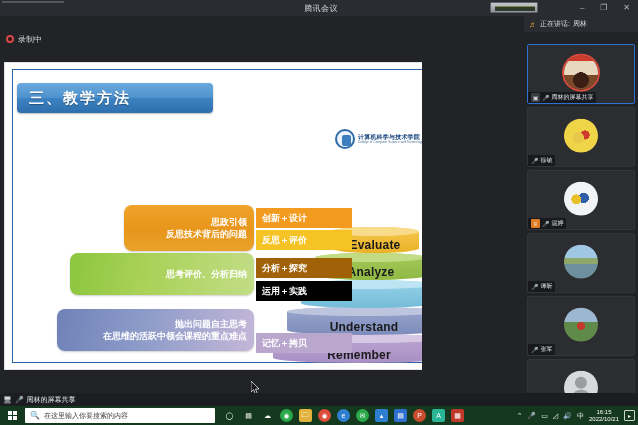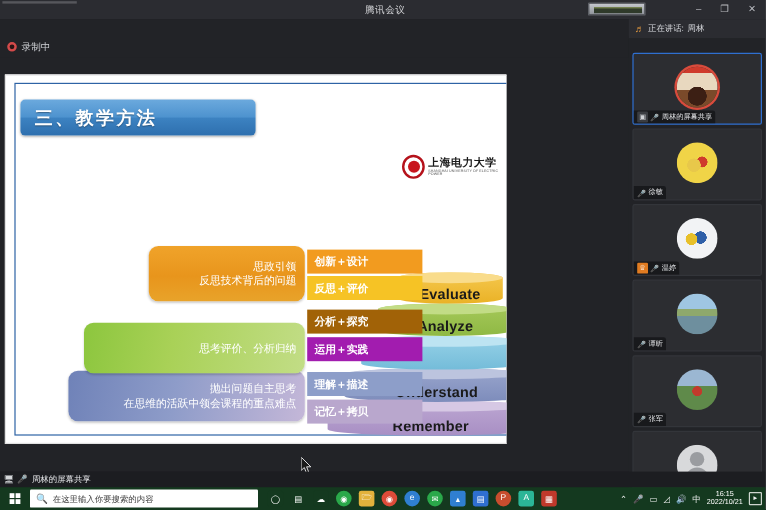--- a/index.html
+++ b/index.html
@@ -126,44 +126,44 @@
   
   .pyramid { position: absolute; left: 110px; top: 142px; width: 310px; height: 175px; }
 
   
   .note {
     position: absolute; border-radius: 8px;
     display: flex; flex-direction: column; align-items: flex-end;
     justify-content: center; padding-right: 7px;
     box-shadow: 0 1px 2px rgba(0,0,0,.2);
   }
-  .note span { font-size: 9px; color: #ffffff; font-weight: normal; line-height: 1.35; white-space: nowrap; }
+  .note span { font-size: 9px; color: #ffffff; font-weight: bold; line-height: 1.35; white-space: nowrap; }
   .note-orange {
     left: 9px; top: 0px; width: 130px; height: 46px;
     background: linear-gradient(180deg,#f0a32a,#e8951c 55%,#e8a32a);
   }
   .note-green {
-    left: -45px; top: 64px; width: 184px; height: 42px;
+    left: -45px; top: 48px; width: 184px; height: 42px;
     background: linear-gradient(100deg,#8cc63e 0%,#a9d157 40%,#c2dd86 100%);
   }
   .note-blue {
     left: -58px; top: 104px; width: 197px; height: 42px;
     background: linear-gradient(100deg,#6f82b8 0%,#8e9cc9 45%,#c4b7d8 100%);
   }
 
   
   .tag {
     position: absolute; display: flex; align-items: center;
     padding-left: 6px; font-size: 9px; font-weight: bold; color: #ffffff;
     white-space: nowrap;
   }
   .tag-1 { left: 141px; top: 3px;   width: 96px; height: 20px; background: #f29b1f; }
   .tag-2 { left: 141px; top: 25px;  width: 96px; height: 20px; background: #f6c325; }
   .tag-3 { left: 141px; top: 53px;  width: 96px; height: 20px; background: #a16207; }
-  .tag-4 { left: 141px; top: 76px;  width: 96px; height: 20px; background: #a21caf; }
+  .tag-4 { left: 141px; top: 76px;  width: 96px; height: 20px; background: #000000; }
   .tag-5 { left: 141px; top: 105px; width: 96px; height: 20px; background: #8d9ec9; }
   .tag-6 { left: 141px; top: 128px; width: 96px; height: 20px; background: #b9a7cd; }
 
   
   .layer { position: absolute; border-radius: 50% / 18%; }
   .layer .cap {
     position: absolute; left: 0; right: 0; top: 0; height: 9px;
     border-radius: 50%;
   }
   .layer .lbl {
@@ -353,27 +353,20 @@
     <div class="slide-wrap">
       <div class="slide">
         <div class="slide-inner-frame"></div>
 
         <div class="slide-title">
           <span>三、教学方法</span>
         </div>
 
         <div class="logos">
           <div class="logo-grp">
-            <div class="logo-mark-red"></div>
-            <div class="logo-txt">
-              <div class="logo-cn-red">上海电力大学</div>
-              <div class="logo-en-red">SHANGHAI UNIVERSITY OF ELECTRIC POWER</div>
-            </div>
-          </div>
-          <div class="logo-grp">
             <div class="logo-mark-blue"></div>
             <div class="logo-txt">
               <div class="logo-cn-blue">计算机科学与技术学院</div>
               <div class="logo-en-blue">College of Computer Science and Technology</div>
             </div>
           </div>
         </div>
 
         <div class="pyramid">
 
@@ -403,21 +396,20 @@
           <div class="layer L4">
             <div class="cap"></div>
             <div class="lbl">Analyze</div>
           </div>
           <div class="layer L5">
             <div class="cap"></div>
             <div class="lbl">Evaluate</div>
           </div>
 
           <div class="tag tag-6">记忆＋拷贝</div>
-          <div class="tag tag-5">理解＋描述</div>
           <div class="tag tag-4">运用＋实践</div>
           <div class="tag tag-3">分析＋探究</div>
           <div class="tag tag-2">反思＋评价</div>
           <div class="tag tag-1">创新＋设计</div>
         </div>
 
         <div class="page-num">4</div>
       </div>
     </div>
 

